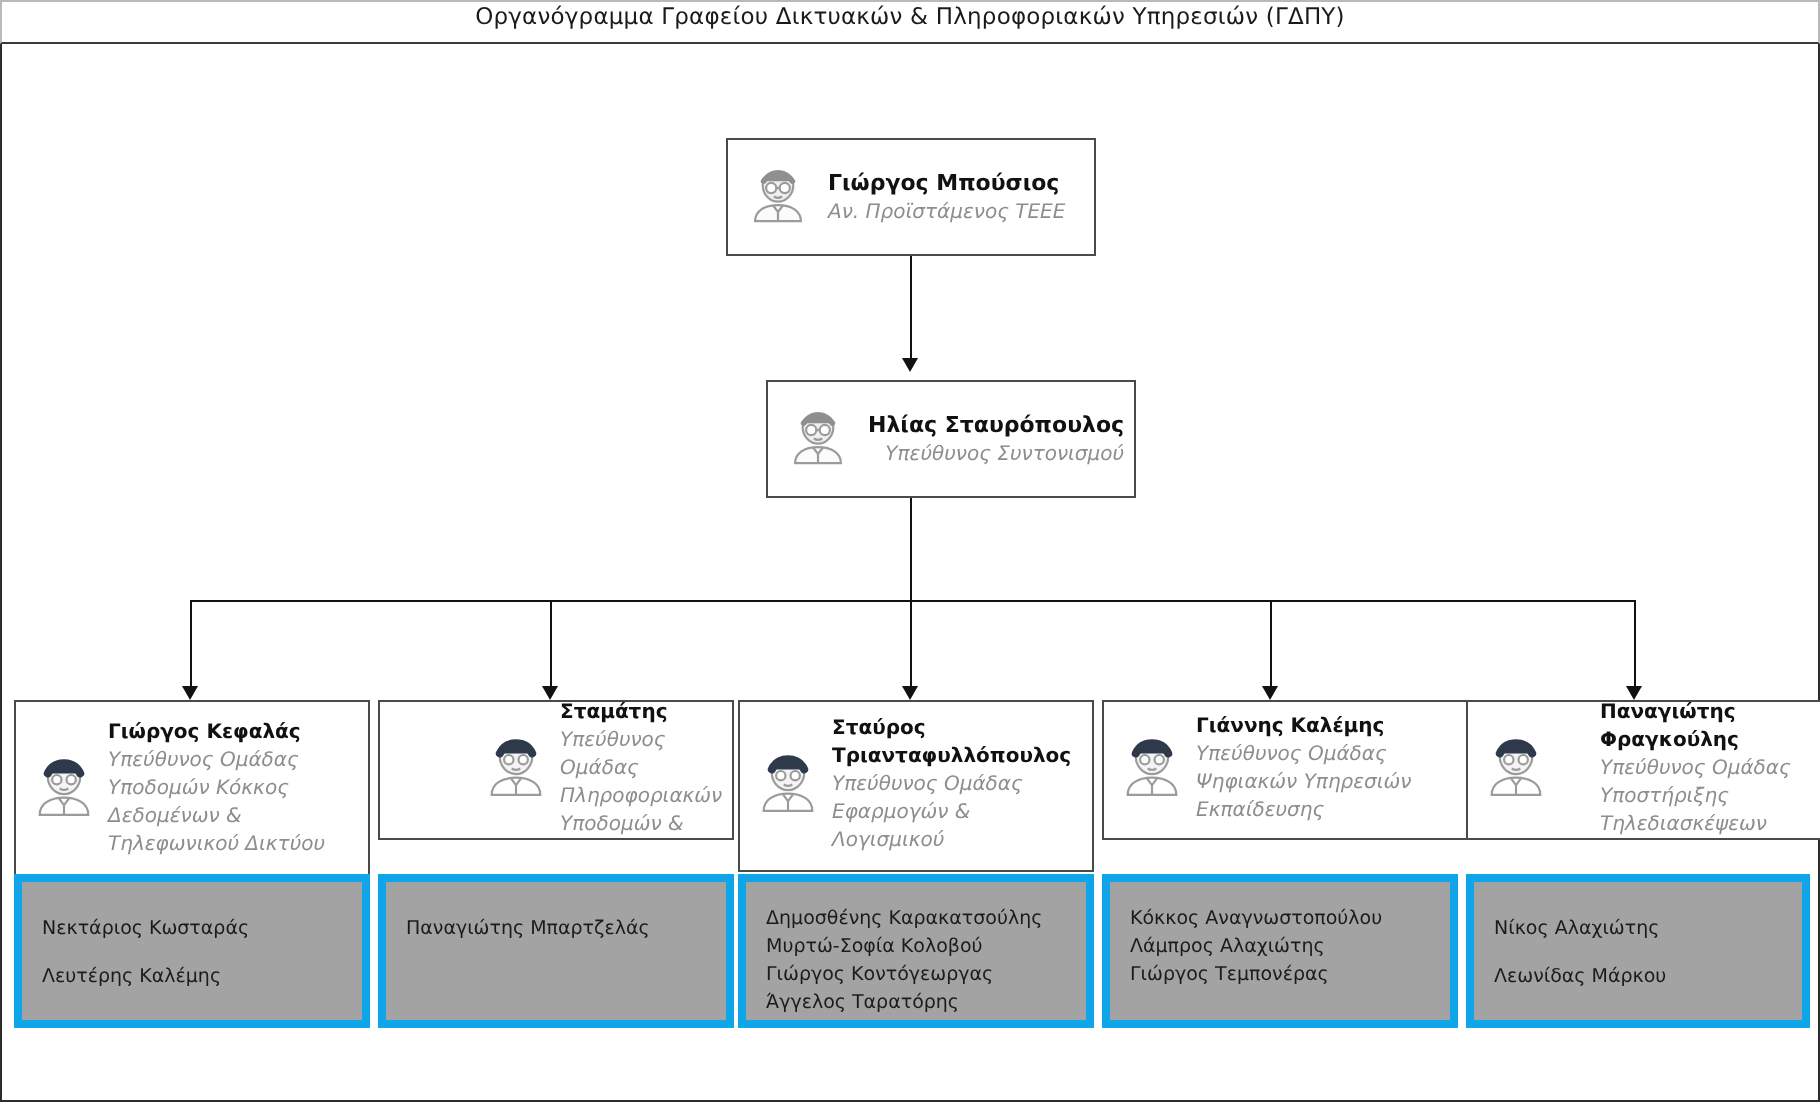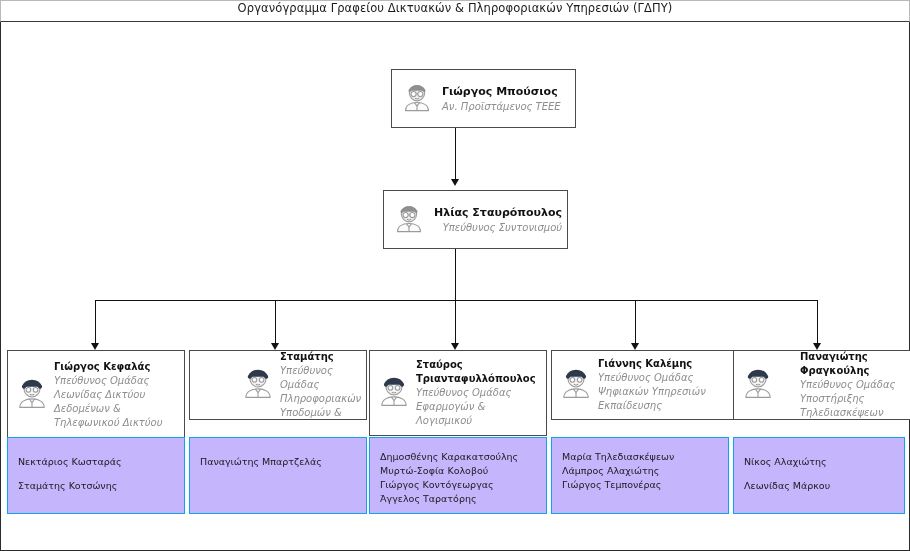--- a/index.html
+++ b/index.html
@@ -60,22 +60,22 @@
   
   .node.leader { align-items: center; }
   .node.leader .avatar { margin: 0 4px 0 6px; }
   .node.leader .txt { padding-right: 4px; }
   .node.leader .pname { font-size: 10px; line-height: 14px; white-space: normal; }
   .node.leader .prole { font-size: 10px; line-height: 14px; white-space: normal; }
 
   
   .members {
     position: absolute;
-    background: #c4b5fd;
-    border: 1px solid #0ea5e9;
+    background: #a3a3a3;
+    border: 4px solid #0ea5e9;
     padding: 12px 10px 8px 10px;
   }
   .members .m {
     font-size: 9.5px; color: #1b1b1b; line-height: 14px; white-space: nowrap;
   }
   .members.spaced .m { line-height: 24px; }
 
   
   .ln { position: absolute; background: #111; }
   .vl { width: 1px; }
@@ -113,21 +113,21 @@
 
     <div class="ln vl" style="left:454px; top:278px; height:45px;"></div>
     <div class="arrow" style="left:450px; top:321px;"></div>
 
     <div class="ln vl" style="left:634px; top:278px; height:45px;"></div>
     <div class="arrow" style="left:630px; top:321px;"></div>
 
     <div class="ln vl" style="left:816px; top:278px; height:45px;"></div>
     <div class="arrow" style="left:812px; top:321px;"></div>
 
-    <div class="node exec" style="left:362px; top:47px; width:185px; height:59px;margin-left:28px;">
+    <div class="node exec" style="left:362px; top:47px; width:185px; height:59px;">
       <span class="avatar">
         <svg width="34" height="34" viewBox="0 0 40 40" aria-hidden="true">
           <g fill="none" stroke="#9b9b9b" stroke-width="1.3">
             <path d="M11 15c0-5 4-8.5 9-8.5s9 3.5 9 8.5c0 5-4 9.5-9 9.5S11 20 11 15z" fill="#efefef"></path>
             <path d="M11.5 12.5c2-3.2 5-4.6 8.5-4.6s6.5 1.4 8.5 4.6" fill="#8f8f8f" stroke="#8f8f8f" stroke-width="3.2" stroke-linecap="round"></path>
             <circle cx="16" cy="16.5" r="3" fill="#fff"></circle>
             <circle cx="24" cy="16.5" r="3" fill="#fff"></circle>
             <path d="M19 16.5h2"></path>
             <path d="M13 16.5h0M27 16.5h0"></path>
             <path d="M17.5 21.5c1.6 1 3.4 1 5 0"></path>
@@ -176,21 +176,21 @@
             <path d="M17.6 21.4c1.6 1 3.2 1 4.8 0"></path>
             <path d="M6.5 36c0-6 5.5-9.5 13.5-9.5S33.5 30 33.5 36z" fill="#fff"></path>
             <path d="M17 26.6l3 4 3-4"></path>
             <path d="M20 30.8v5"></path>
           </g>
         </svg>
       </span>
       <span class="txt">
         <span class="pname">Γιώργος Κεφαλάς</span>
         <span class="prole">Υπεύθυνος Ομάδας</span>
-        <span class="prole">Λεωνίδας Δικτύου</span>
+        <span class="prole">Υποδομών Κόκκος</span>
         <span class="prole">Δεδομένων &amp;</span>
         <span class="prole">Τηλεφωνικού Δικτύου</span>
       </span>
     </div>
 
     <div class="node leader" style="left:188px; top:328px; width:178px; height:70px;padding-left:44px;">
       <span class="avatar">
         <svg width="36" height="36" viewBox="0 0 40 40" aria-hidden="true">
           <g fill="none" stroke="#9b9b9b" stroke-width="1.2">
             <path d="M11 15c0-5 4-8.5 9-8.5s9 3.5 9 8.5c0 5-4 9.5-9 9.5S11 20 11 15z" fill="#f4f4f4"></path>
@@ -277,36 +277,36 @@
       <span class="txt">
         <span class="pname">Παναγιώτης Φραγκούλης</span>
         <span class="prole">Υπεύθυνος Ομάδας</span>
         <span class="prole">Υποστήριξης</span>
         <span class="prole">Τηλεδιασκέψεων</span>
       </span>
     </div>
 
     <div class="members spaced" style="left:6px; top:415px; width:178px; height:77px;">
       <div class="m">Νεκτάριος Κωσταράς</div>
-      <div class="m">Σταμάτης Κοτσώνης</div>
+      <div class="m">Λευτέρης Καλέμης</div>
     </div>
 
     <div class="members spaced" style="left:188px; top:415px; width:178px; height:77px;">
       <div class="m">Παναγιώτης Μπαρτζελάς</div>
     </div>
 
     <div class="members" style="left:368px; top:415px; width:178px; height:77px;">
       <div class="m">Δημοσθένης Καρακατσούλης</div>
       <div class="m">Μυρτώ-Σοφία Κολοβού</div>
       <div class="m">Γιώργος Κοντόγεωργας</div>
       <div class="m">Άγγελος Ταρατόρης</div>
     </div>
 
     <div class="members" style="left:550px; top:415px; width:178px; height:77px;">
-      <div class="m">Μαρία Τηλεδιασκέψεων</div>
+      <div class="m">Κόκκος Αναγνωστοπούλου</div>
       <div class="m">Λάμπρος Αλαχιώτης</div>
       <div class="m">Γιώργος Τεμπονέρας</div>
     </div>
 
     <div class="members spaced" style="left:732px; top:415px; width:172px; height:77px;">
       <div class="m">Νίκος Αλαχιώτης</div>
       <div class="m">Λεωνίδας Μάρκου</div>
     </div>
 
   </div>

